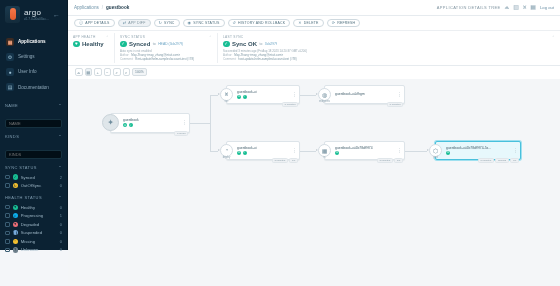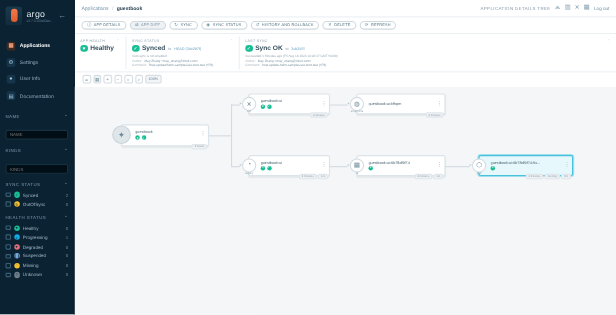--- a/index.html
+++ b/index.html
@@ -5,21 +5,21 @@
   * { box-sizing: border-box; margin: 0; padding: 0; }
   html, body {
     width: 560px; height: 286px;
     font-family: "Liberation Sans", sans-serif;
     background: #f4f6f9; overflow: hidden;
   }
   .app { display: flex; width: 560px; height: 286px; }
 
   
   .sidebar {
-    width: 68px; height: 286px; background: #0b2233;
+    width: 68px; height: 250px; background: #0b2233;
     color: #7d9cb0; flex: 0 0 68px; position: relative;
     border-right: 1px solid #081a27;
   }
   .brand { display: flex; align-items: center; padding: 6px 5px 4px 5px; }
   .logo {
     width: 15px; height: 17px; border-radius: 3px;
     background: linear-gradient(#1b3a4e,#132b3b);
     position: relative; flex: 0 0 15px;
   }
   .logo::after {

